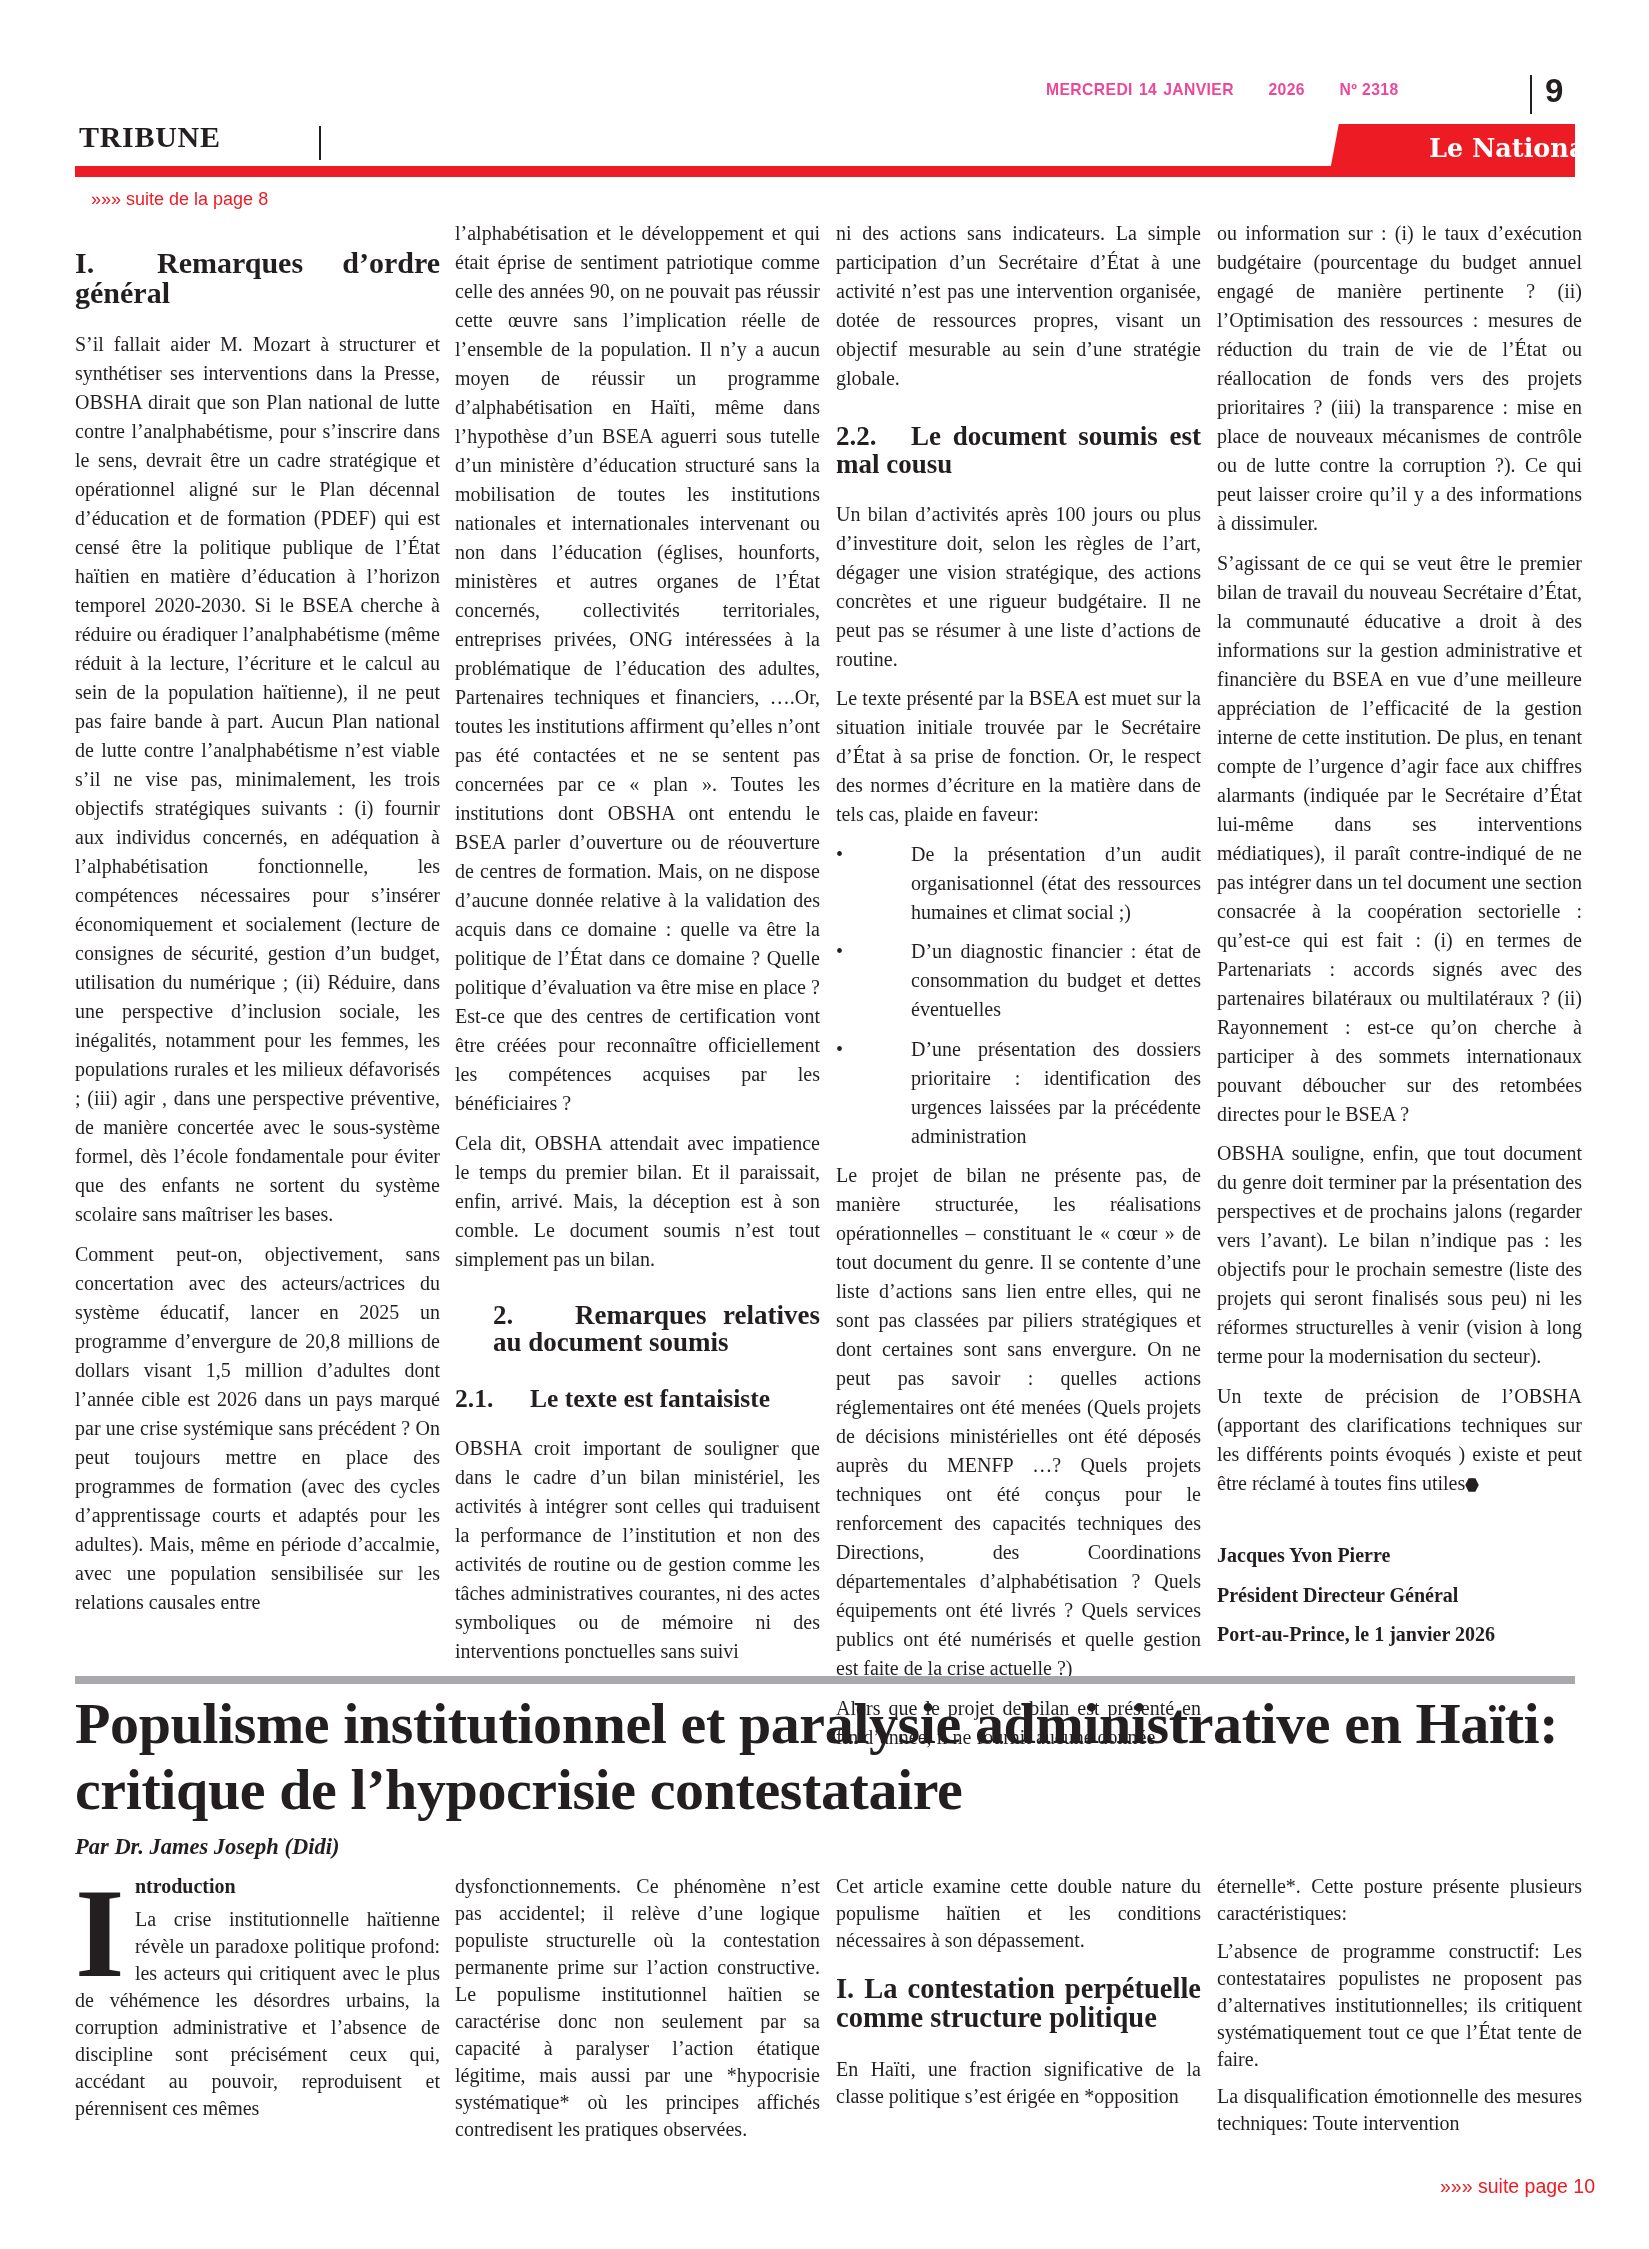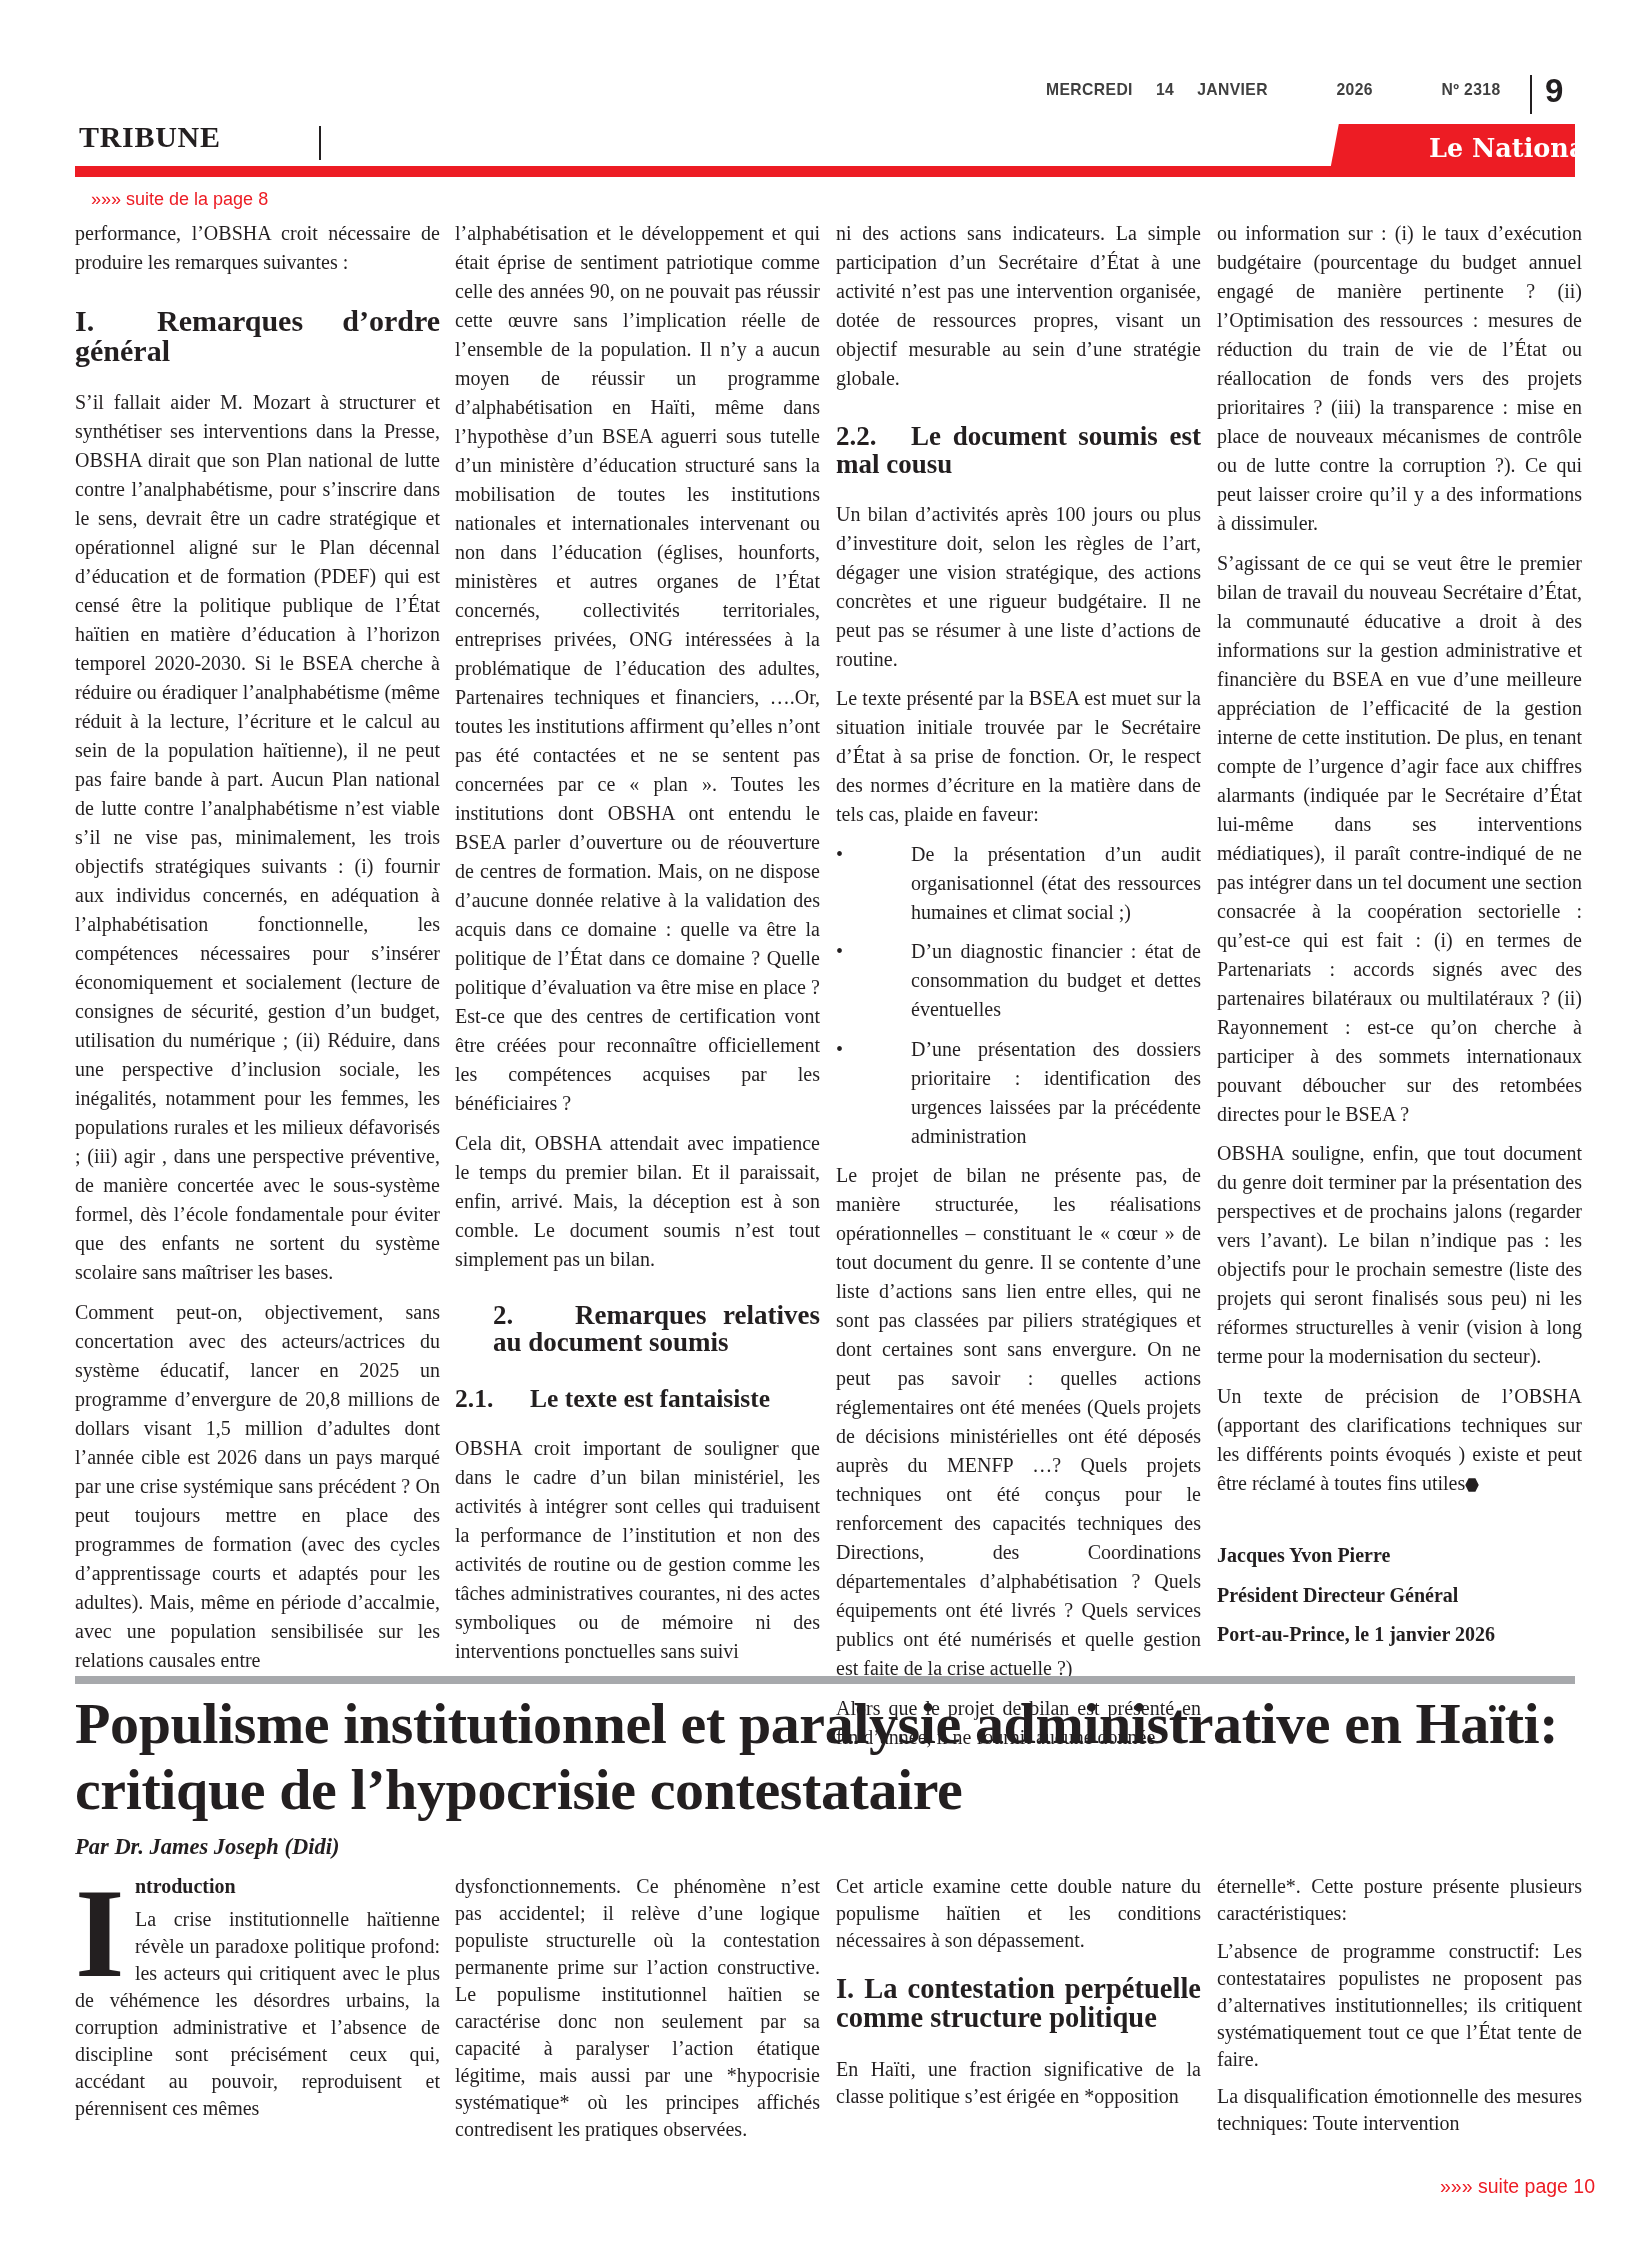--- a/index.html
+++ b/index.html
@@ -1,21 +1,21 @@
 <!DOCTYPE html>
 <html style="font-size:12px"><head>
 <meta charset="utf-8">
 <style>
   html, body { margin: 0; padding: 0; background: #ffffff; }
   body { width: 1650px; height: 2250px; position: relative; overflow: hidden; color: #231f20;
          font-family: "Liberation Serif", "DejaVu Serif", serif; }
   .abs { position: absolute; }
   
   .dateline { top: 81px; left: 1046px; font-family: "Liberation Sans", sans-serif; font-weight: bold;
-              font-size: 15.7px; letter-spacing: 0.4px; color: #404040; display: flex; gap: 23px; }
+              font-size: 15.7px; letter-spacing: 0.4px; color: #ec4899; display: flex; gap: 6px; }
   .dateline .gap { width: 22.5px; }
   .pg-rule { top: 75px; left: 1530px; width: 2.2px; height: 39px; background: #231f20; }
   .pg-num { top: 72px; left: 1545px; font-family: "Liberation Sans", sans-serif; font-weight: bold; font-size: 33px; }
   .section { top: 120px; left: 79px; font-family: Liberation Serif, serif; font-weight: bold; font-size: 30px; letter-spacing: 0.7px; }
   .sec-rule { top: 126px; left: 319px; width: 2.2px; height: 34px; background: #231f20; }
   .redbar { top: 166px; left: 75px; width: 1500px; height: 10.5px; background: #ed1c24; }
   .redtab { top: 124px; left: 1329px; width: 246px; height: 52px; background: #ed1c24;
             clip-path: polygon(4% 0, 100% 0, 100% 100%, 0 100%); }
   .brand { top: 133px; left: 1429px; font-family: "DejaVu Serif", serif; font-weight: bold; font-size: 25.5px; color: #ffffff; }
   .suite-top { top: 189px; left: 91px; font-family: "Liberation Sans", sans-serif; font-size: 18px; color: #ed1c24; }
@@ -58,21 +58,20 @@
 <div class="abs pg-rule"></div>
 <div class="abs pg-num">9</div>
 <div class="abs section">TRIBUNE</div>
 <div class="abs sec-rule"></div>
 <div class="abs redbar"></div>
 <div class="abs redtab"></div>
 <div class="abs brand">Le National</div>
 <div class="abs suite-top">»»» suite de la page   8</div>
 
 <div class="col" style="top:219px; left:75px;">
-  <p>performance, l’OBSHA croit nécessaire de produire les remarques suivantes :</p>
   <h2>
     <span class="num">I.</span><span>Remarques d’ordre général</span>
   </h2>
   <p>S’il fallait aider M. Mozart à structurer et synthétiser ses interventions dans la Presse, OBSHA dirait que son Plan national de lutte contre l’analphabétisme, pour s’inscrire dans le sens, devrait être un cadre stratégique et opérationnel aligné sur le Plan décennal d’éducation et de formation (PDEF) qui est censé être la politique publique de l’État haïtien en matière d’éducation à l’horizon temporel 2020-2030. Si le BSEA cherche à réduire ou éradiquer l’analphabétisme (même réduit à la lecture, l’écriture et le calcul au sein de la population haïtienne), il ne peut pas faire bande à part.  Aucun Plan national de lutte contre l’analphabétisme n’est viable s’il ne vise pas, minimalement,  les trois objectifs stratégiques suivants : (i) fournir aux individus concernés, en adéquation à l’alphabétisation fonctionnelle, les compétences nécessaires pour s’insérer économiquement et socialement (lecture de consignes de sécurité, gestion d’un budget, utilisation du numérique ; (ii) Réduire, dans une perspective d’inclusion sociale, les inégalités, notamment pour les femmes, les populations rurales et les milieux défavorisés ; (iii) agir , dans une perspective préventive, de manière concertée avec le sous-système formel, dès l’école fondamentale pour éviter que des enfants ne sortent du système scolaire sans maîtriser les bases.</p>
   <p>Comment peut-on, objectivement, sans concertation avec des acteurs/actrices du système éducatif, lancer en 2025 un programme d’envergure de 20,8 millions de dollars visant 1,5 million d’adultes dont l’année cible est 2026 dans un pays marqué par une crise systémique sans précédent ? On peut toujours mettre en place des programmes de formation (avec des cycles d’apprentissage courts et adaptés pour les adultes). Mais, même en période d’accalmie, avec une population sensibilisée sur les relations causales entre</p>
 </div>
 
 <div class="col" style="top:219px; left:455px;">
   <p>l’alphabétisation et le développement et qui était éprise de sentiment patriotique comme celle des années 90, on ne pouvait pas réussir cette œuvre sans l’implication réelle de l’ensemble de la population.  Il n’y a aucun moyen de réussir un programme d’alphabétisation en Haïti, même dans l’hypothèse d’un BSEA aguerri sous tutelle d’un ministère d’éducation structuré sans la mobilisation de toutes les institutions nationales et internationales intervenant ou non dans l’éducation (églises, hounforts, ministères et autres organes de l’État concernés, collectivités territoriales, entreprises privées, ONG intéressées à la problématique de l’éducation des adultes, Partenaires techniques et financiers, ….Or,  toutes les institutions affirment qu’elles n’ont pas été contactées et ne se sentent pas concernées par ce « plan ». Toutes les institutions dont OBSHA ont entendu le BSEA parler d’ouverture ou de réouverture de centres de formation. Mais, on ne dispose d’aucune donnée relative à la validation des acquis dans ce domaine : quelle va être la politique de l’État dans ce domaine ? Quelle politique d’évaluation va être mise en place ? Est-ce que des centres de certification vont être créées pour reconnaître officiellement les compétences acquises par les bénéficiaires ?</p>
   <p>Cela dit, OBSHA attendait avec impatience le temps du premier bilan. Et il paraissait, enfin, arrivé. Mais, la déception est à son comble. Le document soumis n’est tout simplement pas un bilan.</p>

